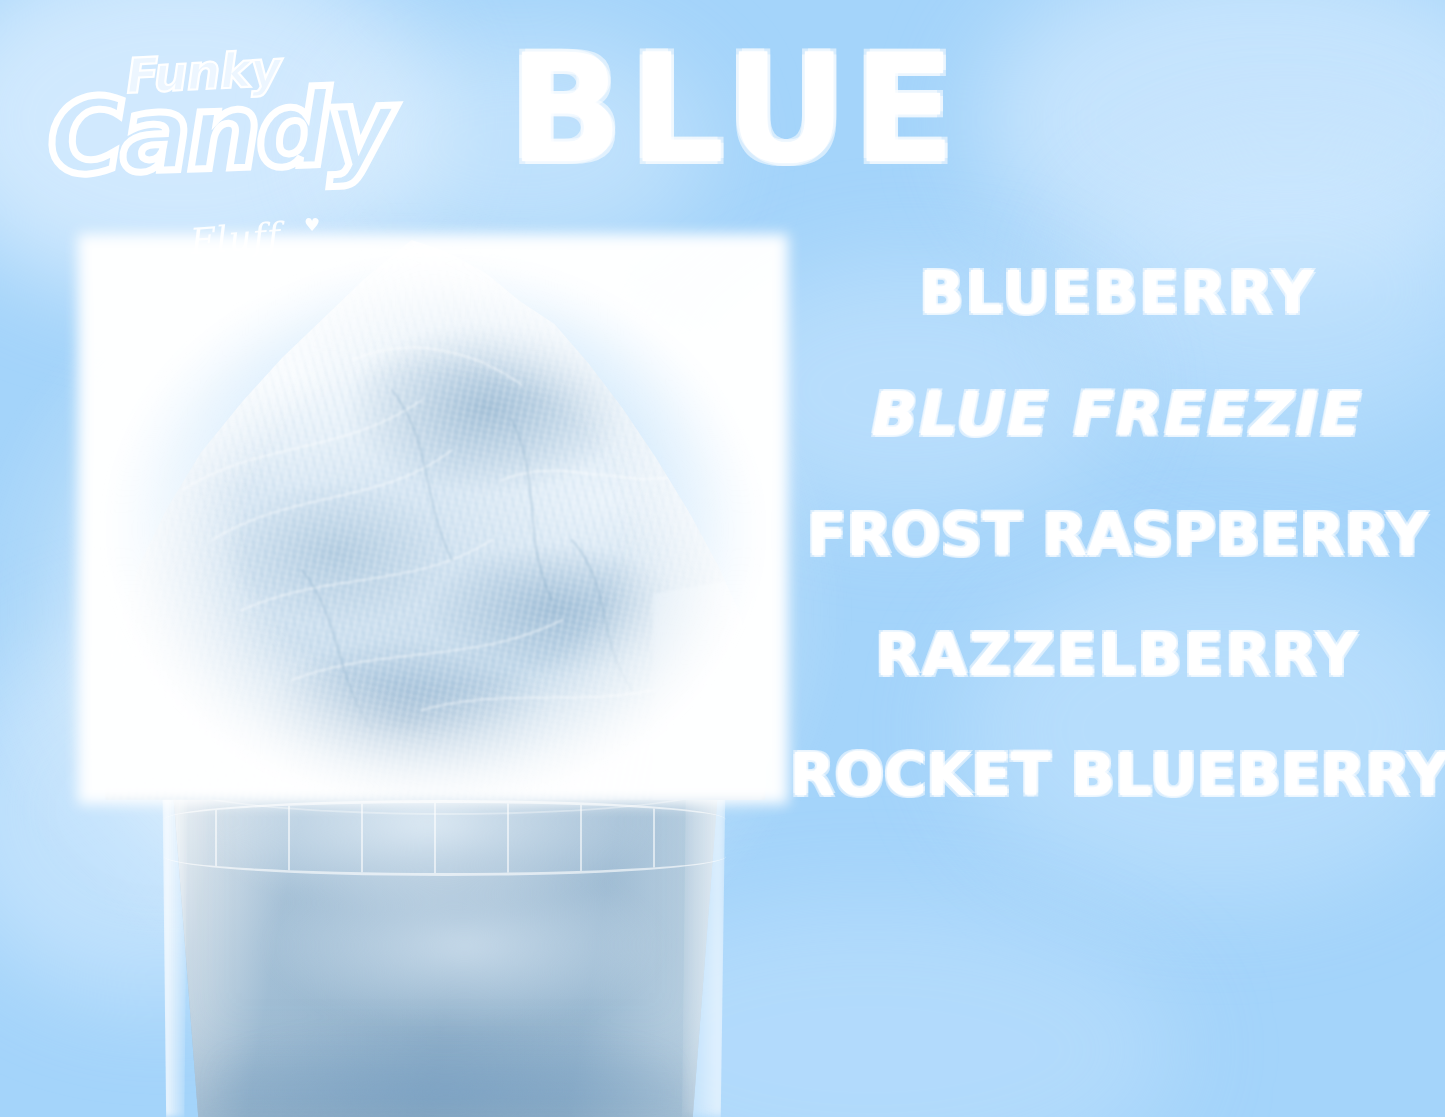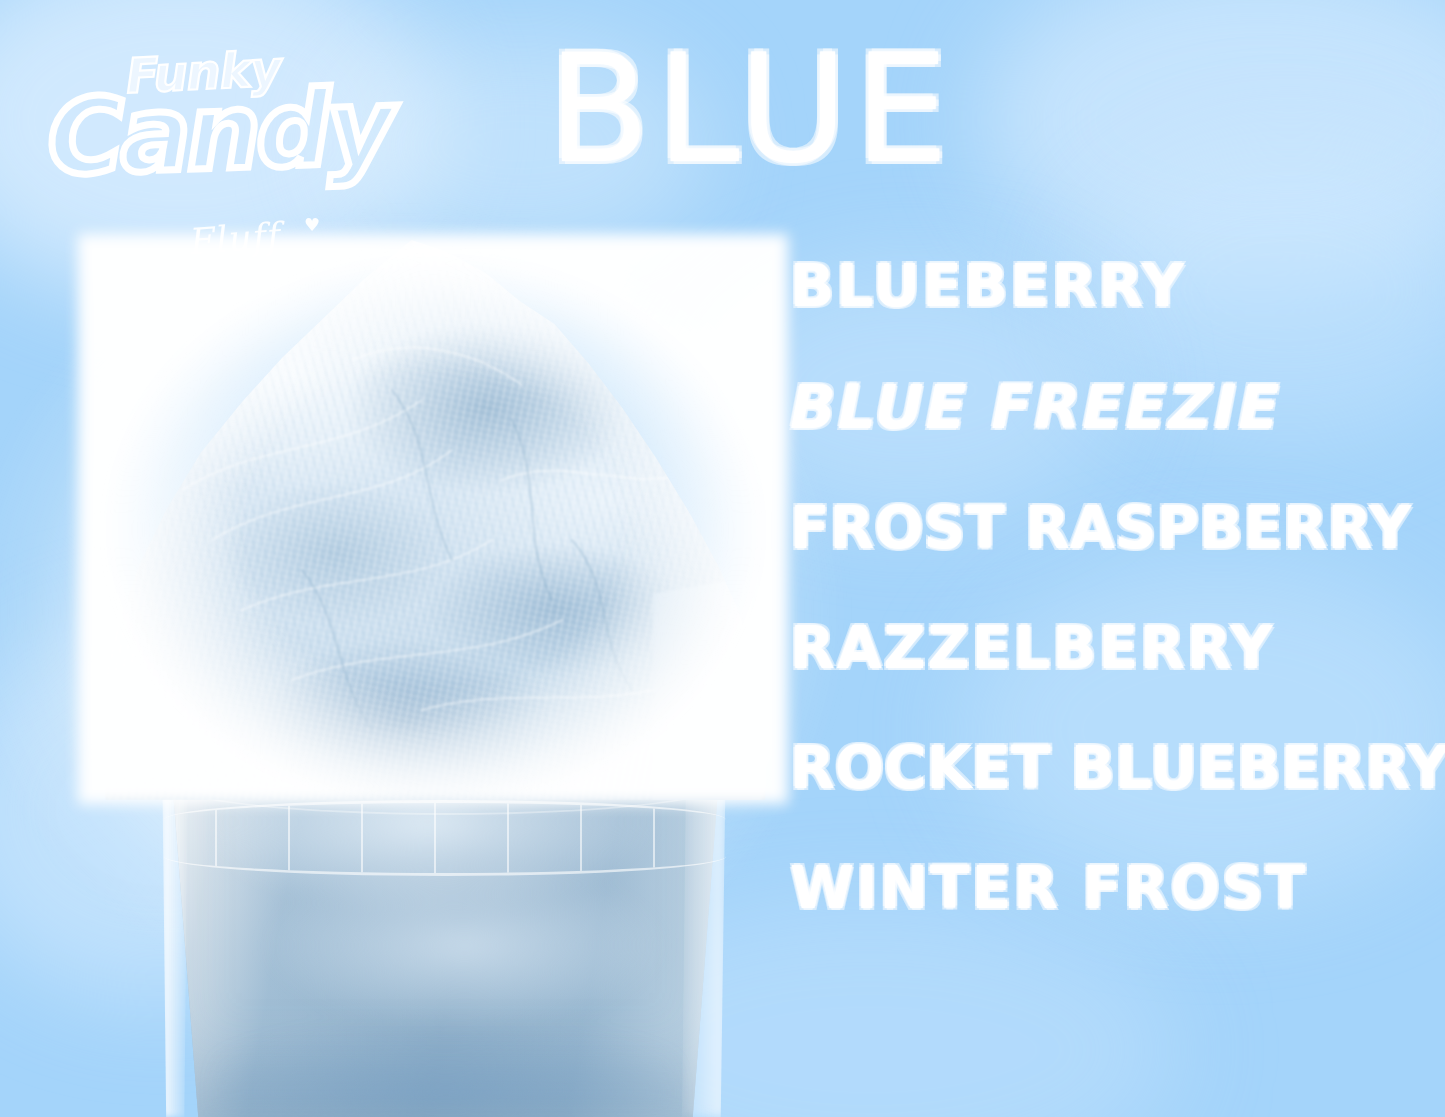--- a/index.html
+++ b/index.html
@@ -294,46 +294,46 @@
     left: 262px;
     top: 188px;
     font-size: 18px;
     color: rgba(255,255,255,.95);
     line-height: 1;
   }
 
   
   .headline {
     position: absolute;
-    left: 516px;
+    left: 500px;
     top: 34px;
     width: 470px;
     text-align: center;
     font-family: "DejaVu Sans", sans-serif;
     font-size: 150px;
-    font-weight: 400;
+    font-weight: 700;
     letter-spacing: 6px;
     color: #ffffff;
     line-height: 1;
     user-select: none;
     text-shadow:
        0  0 2px rgba(255,255,255,.95),
        3px 3px 0 rgba(255,255,255,.55),
       -3px 3px 0 rgba(255,255,255,.55),
        3px -3px 0 rgba(255,255,255,.55),
       -3px -3px 0 rgba(255,255,255,.55);
   }
 
   
   .flavors {
     position: absolute;
     left: 790px;
-    top: 257px;
+    top: 264px;
     width: 655px;
-    text-align: left;
+    text-align: center;
     user-select: none;
   }
   .flavor {
     font-family: "DejaVu Sans", sans-serif;
     font-weight: 700;
     color: #ffffff;
     line-height: 1;
     margin-bottom: 62px;
     letter-spacing: 2px;
     white-space: nowrap;
@@ -420,16 +420,15 @@
   </div>
 
   <div class="headline">BLUE</div>
 
   <div class="flavors">
     <div class="flavor f-0">BLUEBERRY</div>
     <div class="flavor f-1">BLUE FREEZIE</div>
     <div class="flavor f-2">FROST RASPBERRY</div>
     <div class="flavor f-3">RAZZELBERRY</div>
     <div class="flavor f-4">ROCKET BLUEBERRY</div>
-    <div class="flavor f-5">WINTER FROST</div>
   </div>
 
 </div>
 
 </body></html>

